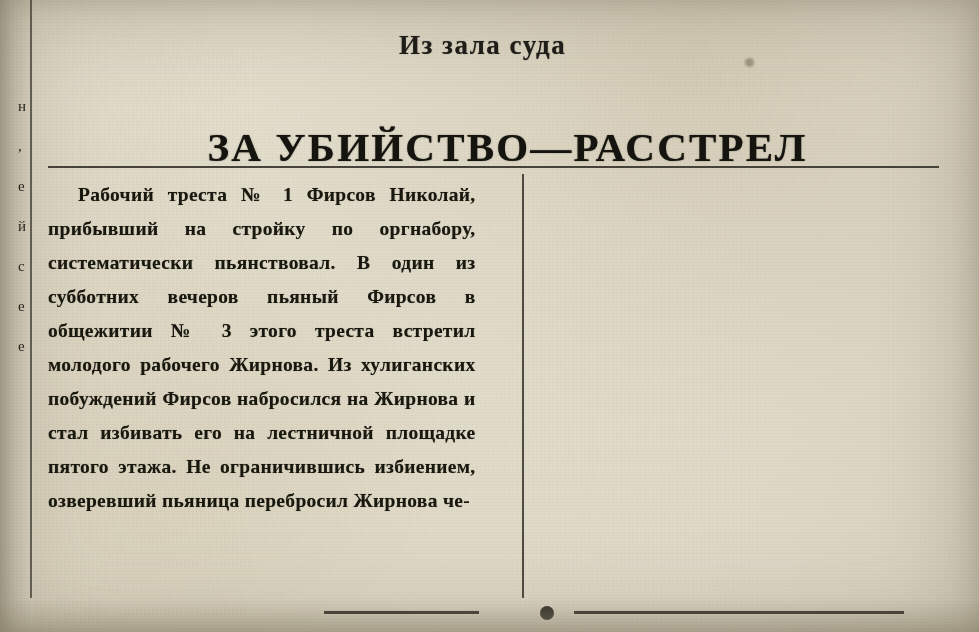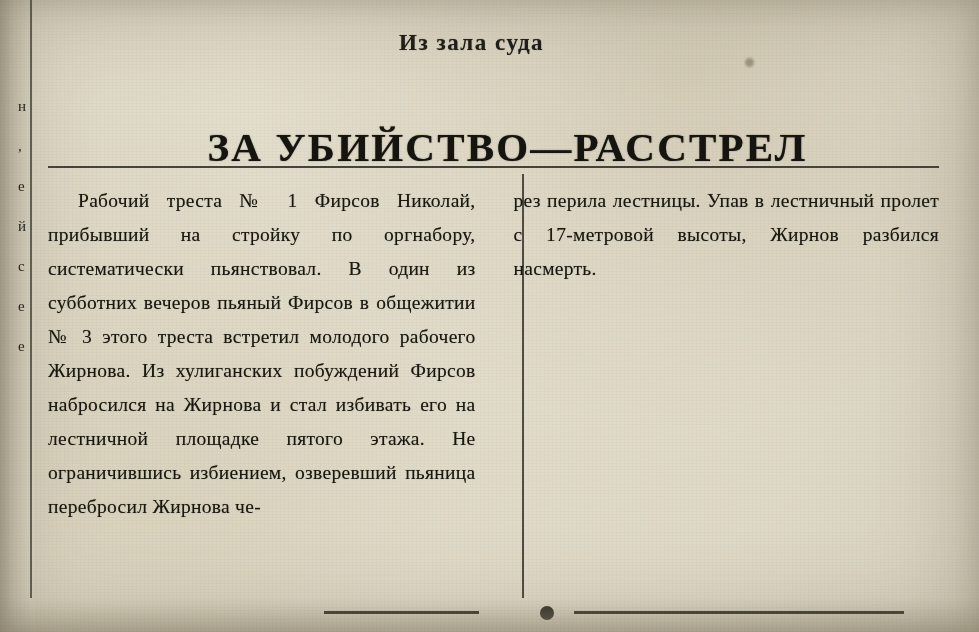--- a/index.html
+++ b/index.html
@@ -76,21 +76,21 @@
     top: 0;
     right: 8px;
     bottom: 0;
   }
 
   .rubric {
     position: absolute;
     left: 355px;
     top: 30px;
     font-family: "Liberation Serif", serif;
-    font-size: 23px;
+    font-size: 27px;
     font-weight: 700;
     letter-spacing: 1.5px;
     color: #1d1c18;
     text-shadow: 0 0 1px rgba(40,38,30,0.5);
   }
 
   .headline {
     position: absolute;
     left: 0;
     right: 0;
@@ -111,24 +111,25 @@
     top: 166px;
     height: 2px;
     background: #35332b;
     opacity: 0.9;
   }
 
   .columns {
     position: absolute;
     left: 4px;
     right: 32px;
-    top: 184px;
+    top: 178px;
     height: 420px;
     display: flex;
     gap: 0;
+    font-weight: bold;
   }
   .col {
     width: 50%;
     box-sizing: border-box;
     padding-right: 18px;
   }
   .col.right {
     padding-right: 0;
     padding-left: 20px;
   }
@@ -224,21 +225,20 @@
     <h1 class="headline">ЗА УБИЙСТВО—РАССТРЕЛ</h1>
 
     <div class="rule-top"></div>
     <div class="col-divider"></div>
 
     <div class="columns">
       <div class="col left">
         <p class="indent">Рабочий треста № 1 Фирсов Николай, прибывший на стройку по оргнабору, систематически пьянствовал. В один из субботних вечеров пьяный Фирсов в общежитии № 3 этого треста встретил молодого рабочего Жирнова. Из хулиганских побуждений Фирсов набросился на Жирнова и стал избивать его на лестничной площадке пятого этажа. Не ограничившись избиением, озверевший пьяница перебросил Жирнова че-</p>
       </div>
       <div class="col right">
-        <p>рез перила лестницы. Упав в лестничный пролет с 17-метровой высоты, Жирнов разбился насмерть.</p>
       </div>
     </div>
 
     <div class="rule-bottom-left"></div>
     <div class="ornament-dot"></div>
     <div class="rule-bottom-right"></div>
   </div>
 
   <div class="stain"></div>
   <div class="bottom-shade"></div>

